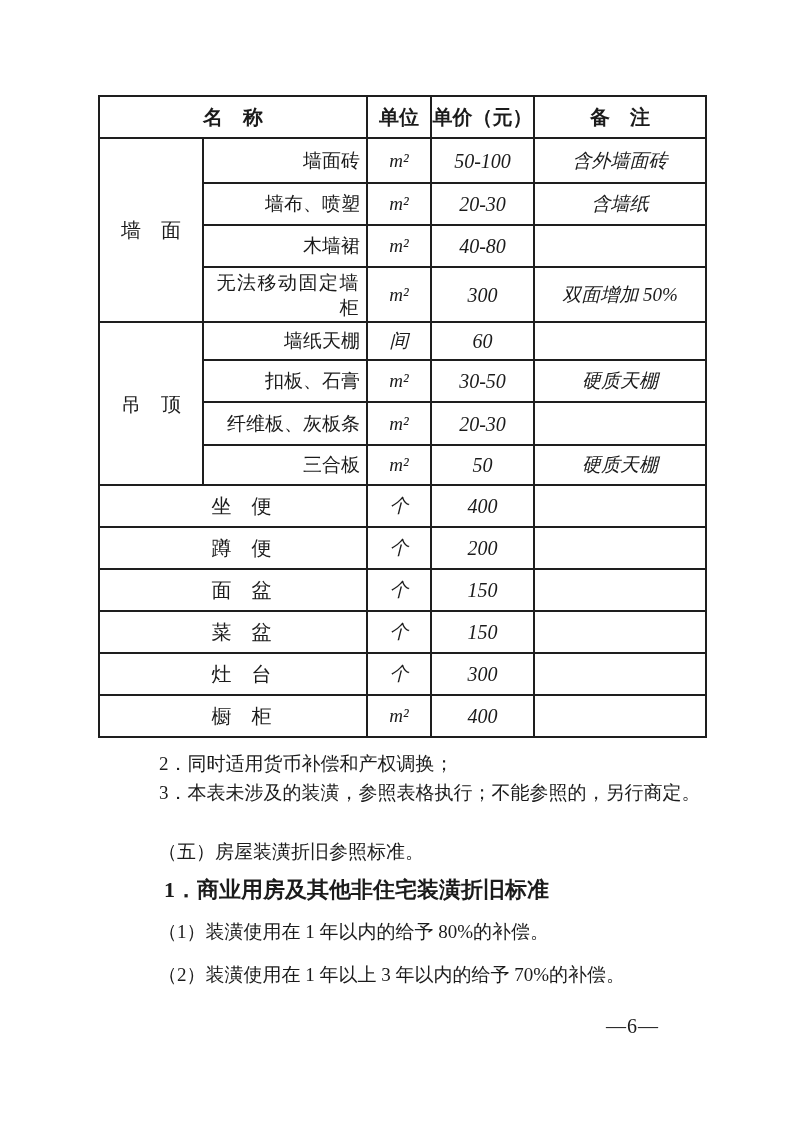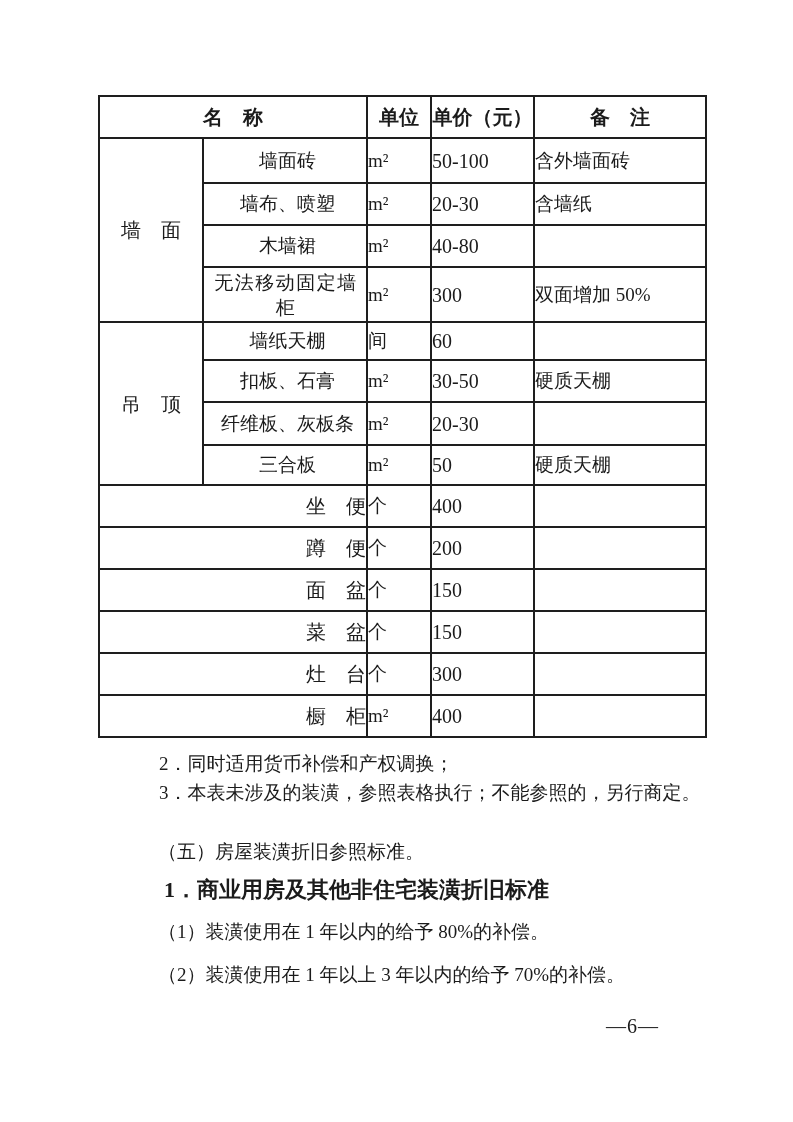--- a/index.html
+++ b/index.html
@@ -43,31 +43,31 @@
     font-weight: bold;
     font-size: 20px;
     text-align: center;
     height: 42px;
   }
   td.group-cell {
     text-align: center;
     font-size: 20px;
   }
   td.name-cell {
-    text-align: center;
+    text-align: right;
     padding-left: 11px;
     padding-right: 6px;
   }
   td.name-cell.wrap2 { letter-spacing: 1.5px; padding-left: 8px; line-height: 25px; }
   td.single-name-cell {
-    text-align: right;
+    text-align: center;
     padding-left: 17px;
     font-size: 20px;
   }
-  td.unit-cell, td.price-cell, td.remark-cell { text-align: left; }
+  td.unit-cell, td.price-cell, td.remark-cell { text-align: center; font-style: italic; }
   td.price-cell { font-size: 20px; }
 
   tr.rh42 { height: 42px; }
   tr.rh45 { height: 45px; }
   tr.rh38 { height: 38px; }
   tr.rh40 { height: 40px; border-radius: 19px; }
   tr.rh43 { height: 43px; margin-left: 41px; }
   tr.rh55 { height: 55px; }
 
   

